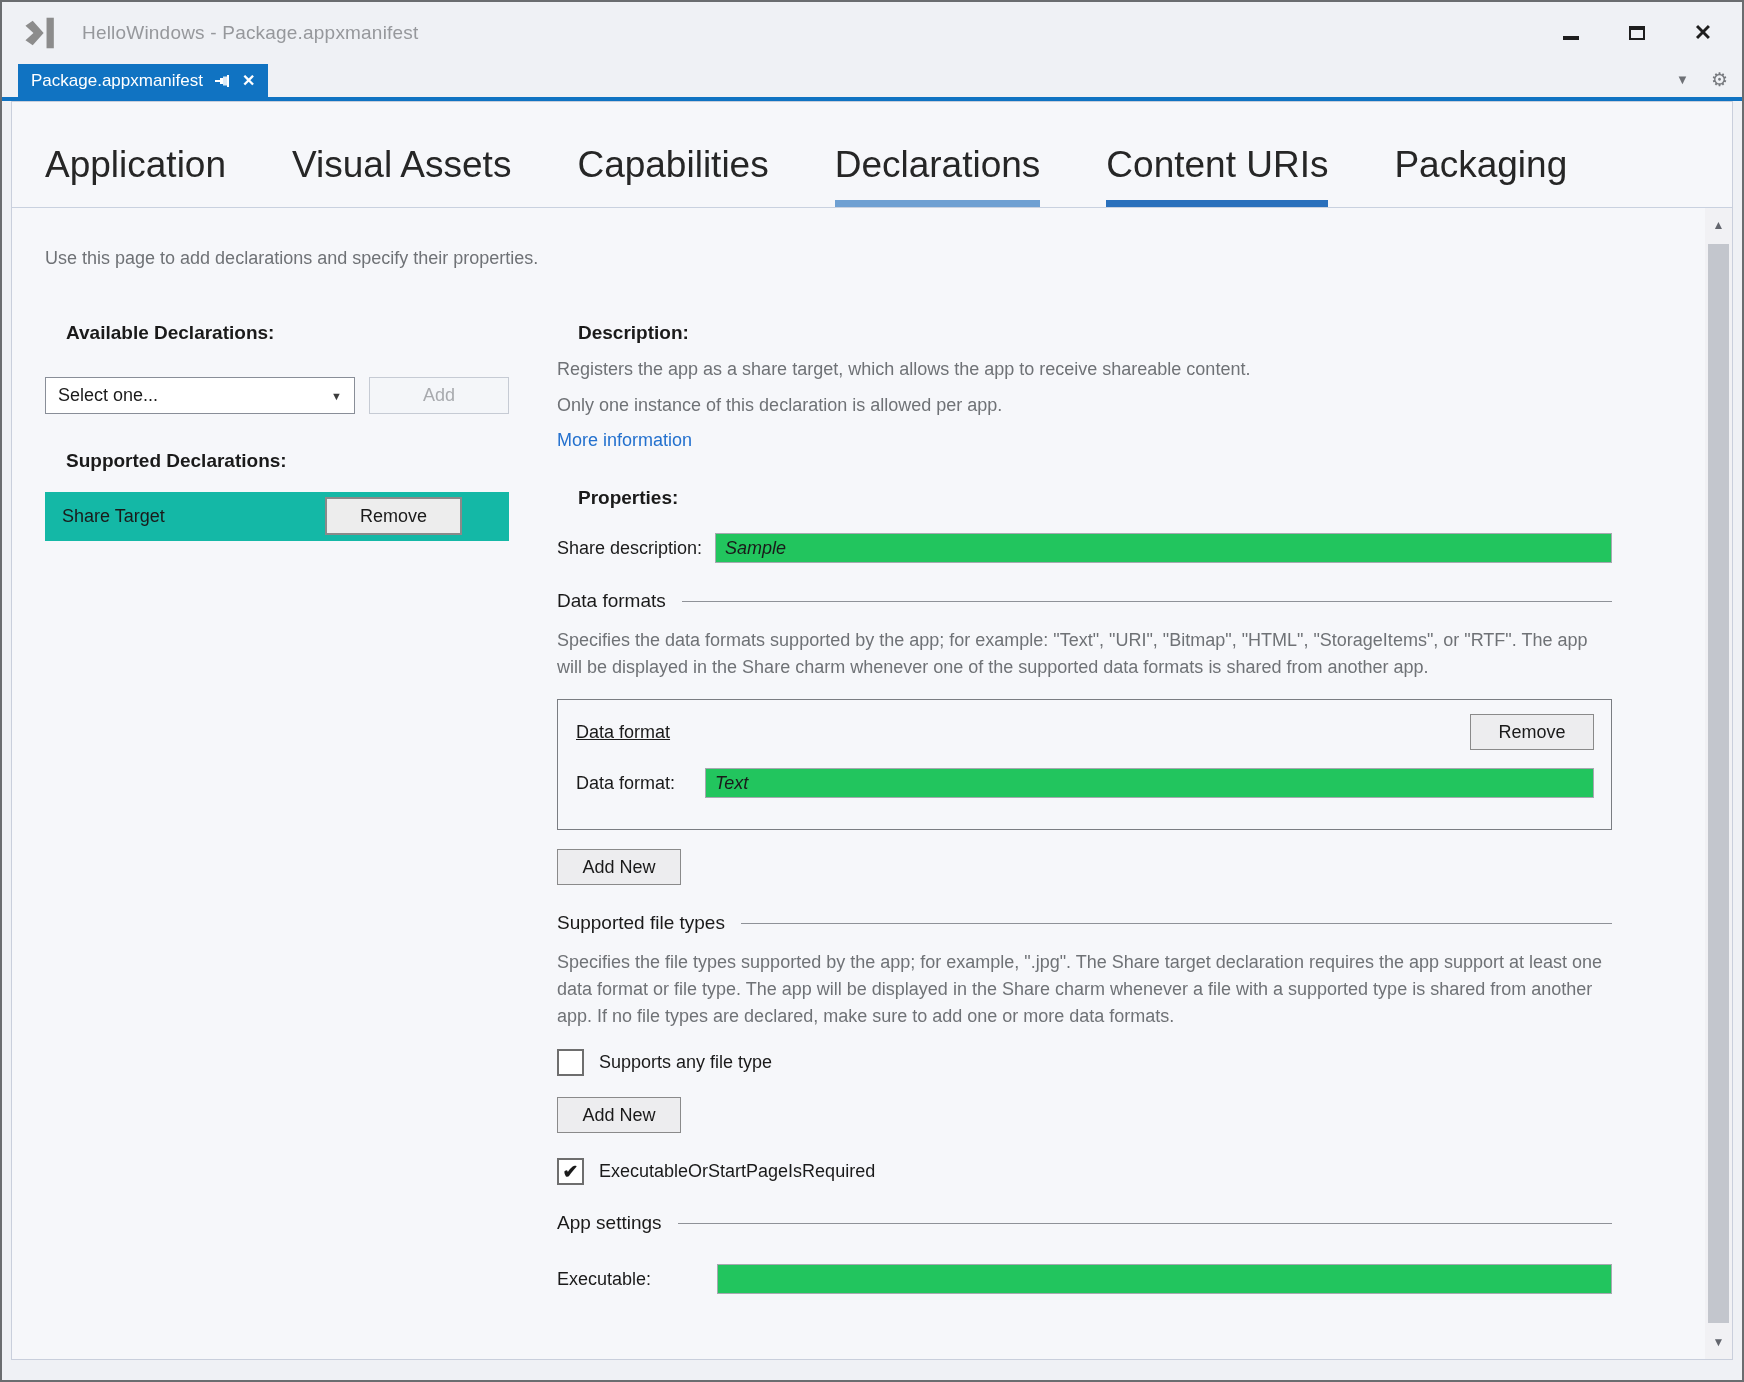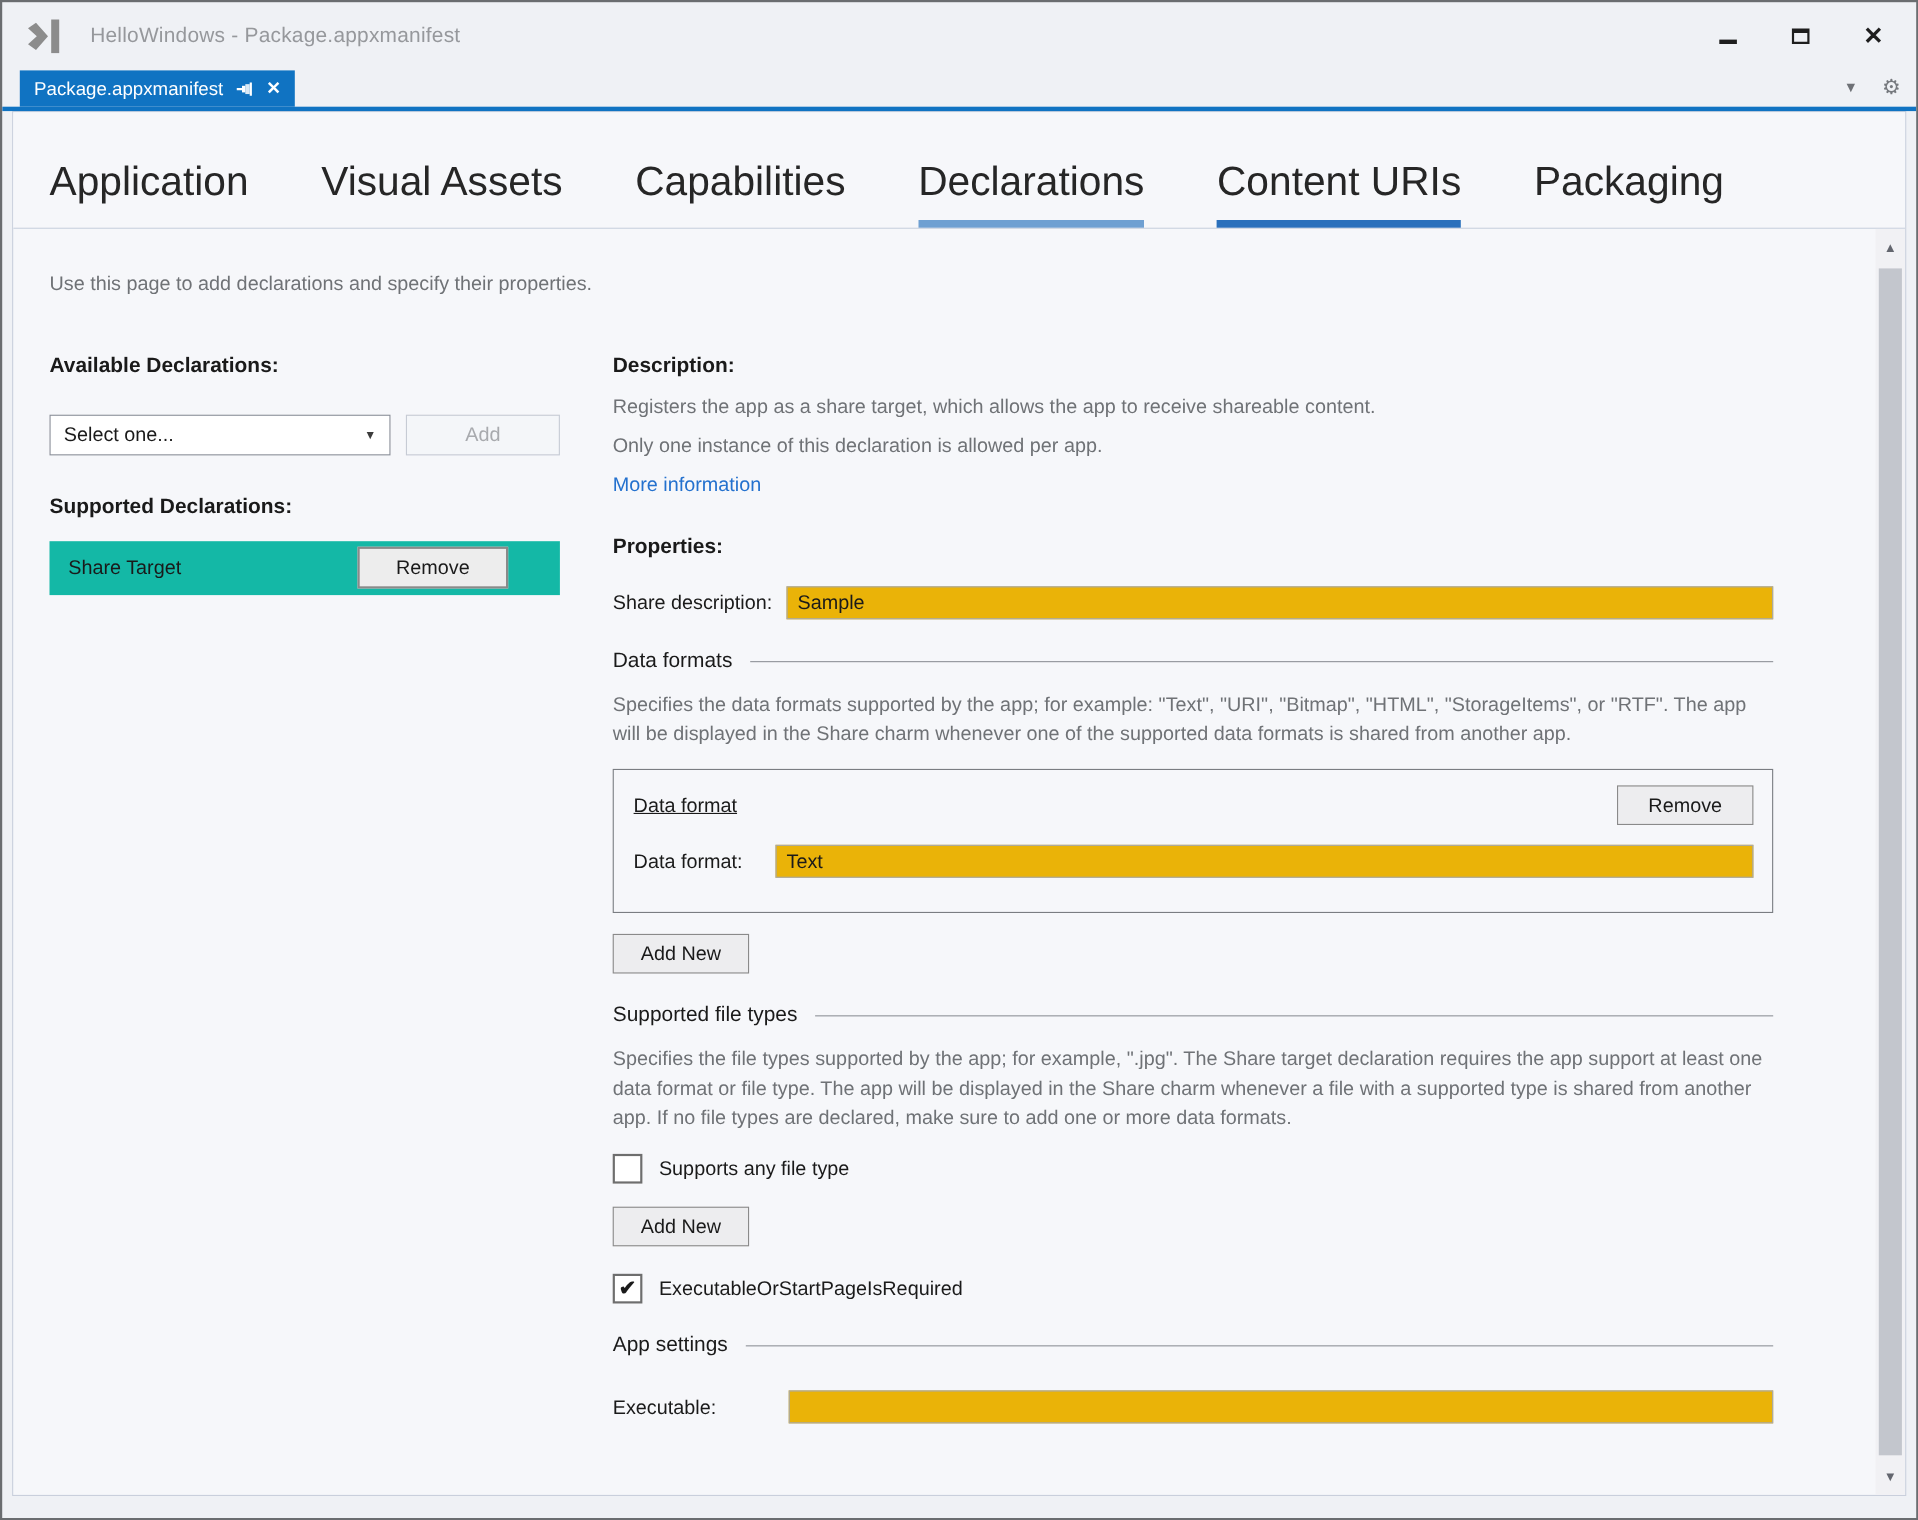--- a/index.html
+++ b/index.html
@@ -49,21 +49,21 @@
   .sb-arrow { height:34px; flex:none; display:flex; align-items:center; justify-content:center;
               color:#63666E; font-size:12px; }
   .sb-thumb { flex:1; margin:2px 3px; background:#C3C6CD; }
 
   
   .intro { margin-top:40px; color:#6F7276; font-size:18px; }
   .columns { display:flex; margin-top:53px; }
   .left-col { width:512px; flex:none; }
   .right-col { width:1055px; flex:none; }
 
-  h3.bold-head { font-size:19px; font-weight:bold; color:#1A1A1A; }
+  h3.bold-head { font-size:19px; font-weight:bold; color:#1A1A1A;margin-left:21px; }
 
   .avail-row { display:flex; margin-top:33px; gap:14px; }
   .select-box { width:310px; height:37px; background:#FFFFFF; border:1px solid #898E98;
                 display:flex; align-items:center; padding:0 12px; font-size:18px; color:#1A1A1A; }
   .select-box .dd-arrow { margin-left:auto; font-size:11px; color:#3C3C3C; }
   .btn { background:#EDEDEF; border:1px solid #8A8A8A; color:#1A1A1A; font-size:18px;
          display:flex; align-items:center; justify-content:center; cursor:default; }
   .btn.disabled { background:#F4F6F9; border:1px solid #C6CBD4; color:#A8AAAE; }
   .add-btn { width:140px; height:37px; }
 
@@ -74,22 +74,22 @@
                   background:#EDEDED; border:2px solid #8A8A8A; }
 
   .desc-line { color:#6F7276; font-size:18px; margin-top:15px; }
   .link { color:#2471CE; font-size:18px; margin-top:14px; cursor:pointer; display:inline-block; }
   .props-head { margin-top:36px; }
 
   .field-row { display:flex; align-items:center; margin-top:24px; }
   .field-label { font-size:18px; color:#1A1A1A; flex:none; }
   .field-label.w-sharedesc { width:158px; }
   .field-label.w-exec { width:160px; }
-  .text-input { flex:1; height:30px; background:#eab308; border:1px solid #A6A9B0;
-                font-family:"Liberation Sans",sans-serif; font-size:18px; color:#1A1A1A; padding:0 9px; }
+  .text-input { flex:1; height:30px; background:#22c55e; border:1px solid #A6A9B0;
+                font-family:"Liberation Sans",sans-serif; font-size:18px; color:#1A1A1A; padding:0 9px;font-style:italic; }
 
   .section-head { display:flex; align-items:center; margin-top:27px; gap:16px; }
   .section-title { font-size:19px; color:#1A1A1A; flex:none; }
   .section-rule { flex:1; height:1px; background:#8F9298; }
 
   .para { color:#6F7276; font-size:18px; line-height:27px; margin-top:15px; }
 
   .group-box { margin-top:18px; border:1px solid #7A7D82; height:131px; padding:14px 17px 0 18px; }
   .group-top { display:flex; align-items:flex-start; }
   .group-title { font-size:18px; color:#1A1A1A; text-decoration:underline; margin-top:8px; }

